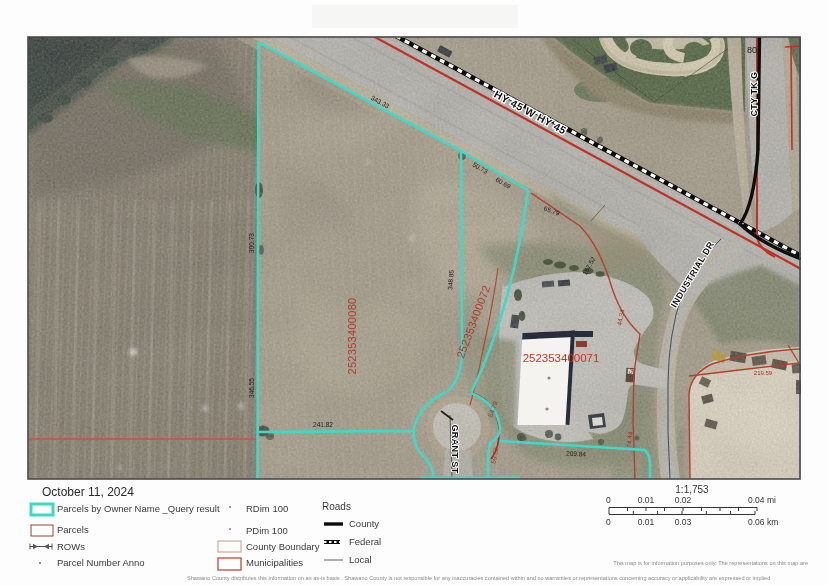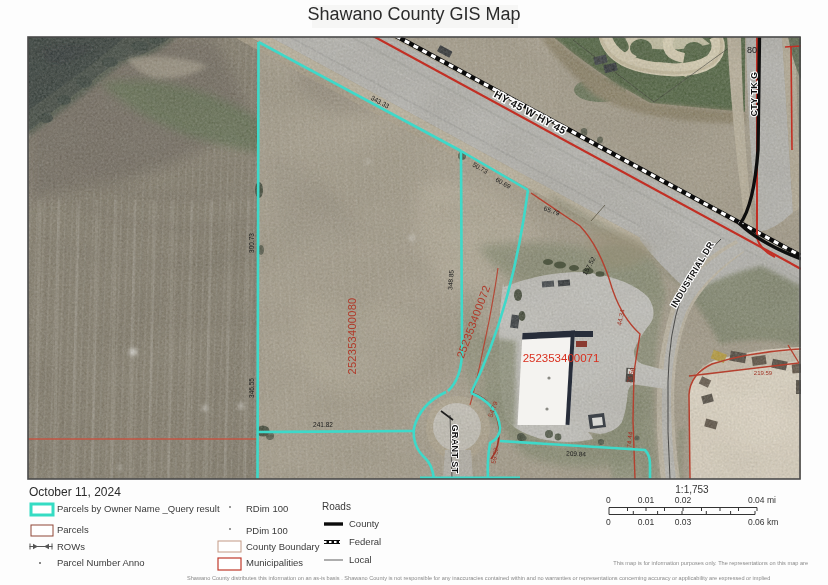--- a/index.html
+++ b/index.html
@@ -5,21 +5,20 @@
 html,body{margin:0;padding:0;background:#ffffff;}
 #page{position:relative;width:828px;height:585px;background:#fdfdfd;font-family:"Liberation Sans",sans-serif;overflow:hidden;}
 .abs{position:absolute;}
 </style>
 </head>
 <body>
 <div id="page">
 
 <div class="abs" style="left:312px;top:5px;width:206px;height:23px;background:#f6f6f5;"></div>
 
-<div class="abs" style="left:0;top:4px;width:828px;text-align:center;font-size:18px;color:#2b2b2b;position:absolute;z-index:2;">Shawano County GIS Map</div>
 
 <svg class="abs" style="left:27px;top:36px;" width="775" height="444" viewBox="27 36 775 444">
 <defs>
 <filter id="grainW" x="0%" y="0%" width="100%" height="100%">
 <feTurbulence type="fractalNoise" baseFrequency="0.45" numOctaves="3" seed="7" result="n"></feTurbulence>
 <feColorMatrix in="n" type="matrix" values="0 0 0 0 1  0 0 0 0 1  0 0 0 0 0.97  0.55 0.55 0.55 0 -0.25"></feColorMatrix>
 </filter>
 <filter id="grainB" x="0%" y="0%" width="100%" height="100%">
 <feTurbulence type="fractalNoise" baseFrequency="0.5" numOctaves="3" seed="23" result="n"></feTurbulence>
 <feColorMatrix in="n" type="matrix" values="0 0 0 0 0.1  0 0 0 0 0.1  0 0 0 0 0.08  0.55 0.55 0.55 0 -0.25"></feColorMatrix>
@@ -340,21 +339,21 @@
 <text x="632" y="440" transform="rotate(-85 632 440)">74.44</text>
 <text x="633" y="376" transform="rotate(-75 633 376)">76.56</text>
 <text x="763" y="375" font-size="6">219.59</text>
 </g>
 </g>
 </g>
 
 <rect x="28" y="37" width="772" height="442" fill="none" stroke="#4a4a4a" stroke-width="1.6"></rect>
 </svg>
 
-<div class="abs" style="left:29px;top:485px;font-size:12px;color:#2b2b2b;">October 11, 2024</div>
+<div class="abs" style="left:42px;top:485px;font-size:12px;color:#2b2b2b;">October 11, 2024</div>
 
 <svg class="abs" style="left:0;top:480px;" width="828" height="105" viewBox="0 480 828 105">
 <g font-family="Liberation Sans,sans-serif" font-size="9.5" fill="#3a3a3a">
 
 <rect x="31" y="504" width="22" height="11" fill="#ffffff" stroke="#35dcc3" stroke-width="3"></rect>
 <text x="57" y="512">Parcels by Owner Name _Query result</text>
 
 <rect x="31" y="525" width="22" height="11" fill="#ffffff" stroke="#8f4636" stroke-width="1"></rect>
 <text x="57" y="533">Parcels</text>
 

